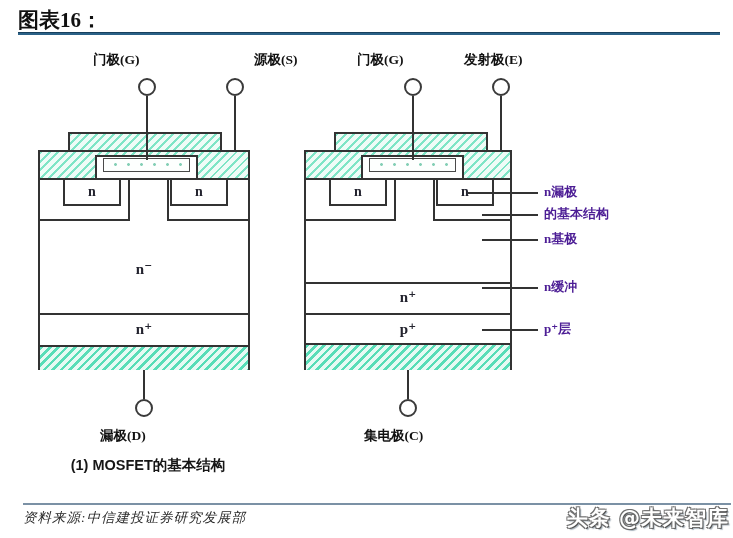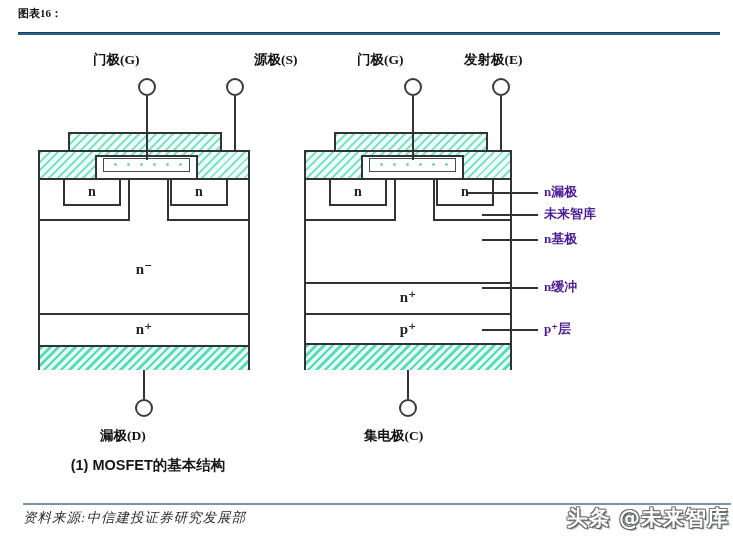--- a/index.html
+++ b/index.html
@@ -1,21 +1,21 @@
 <!DOCTYPE html>
 <html><head>
 <meta charset="utf-8">
 <style>
   html,body{margin:0;padding:0;background:#ffffff;}
   .scene{position:relative;width:733px;height:538px;background:#ffffff;overflow:hidden;
          font-family:"Liberation Serif","DejaVu Serif",serif;color:#111;}
   .abs{position:absolute;box-sizing:border-box;}
 
   
-  .fig-title{top:6px;left:18px;display:flex;gap:18px;font-weight:700;font-size:11px;color:#101010;white-space:nowrap;flex-direction:column;}
+  .fig-title{top:6px;left:18px;display:flex;gap:18px;font-weight:700;font-size:21px;color:#101010;white-space:nowrap;flex-direction:column;}
   .title-rule{left:18px;top:32px;width:702px;height:3px;background:#2a6187;border-top:1px solid #17405e;}
 
   
   .box{border:2px solid #333;background:#fff;}
   .hline{background:#333;height:2px;}
   .vline{background:#333;width:2px;}
   .hatch{background:repeating-linear-gradient(135deg,#7fe5c6 0 2px,#effcf7 2px 6px);border:2px solid #333;}
   .hatch-dense{background:repeating-linear-gradient(135deg,#57ddb7 0 2.5px,#e6faf3 2.5px 6px);}
   .terminal{width:18px;height:18px;border:2px solid #3a3a3a;border-radius:50%;background:#fff;}
   .tlabel{font-weight:700;font-size:13.5px;white-space:nowrap;}
@@ -114,21 +114,21 @@
   <div class="abs hatch-dense" style="left:306px;top:343px;width:204px;height:27px;border-top:2px solid #333;"></div>
 
   <div class="abs vline" style="left:407px;top:370px;height:29px;"></div>
   <div class="abs terminal" style="left:399px;top:399px;"></div>
   <div class="abs tlabel" style="left:364px;top:427px;text-align:center;">集电极(C)</div>
 
   <div class="abs ann-line" style="left:468px;top:192px;width:70px;"></div>
   <div class="abs ann-label" style="left:544px;top:183px;">n漏极</div>
 
   <div class="abs ann-line" style="left:482px;top:214px;width:56px;"></div>
-  <div class="abs ann-label" style="left:544px;top:205px;">未来智库</div>
+  <div class="abs ann-label" style="left:544px;top:205px;">的基本结构</div>
 
   <div class="abs ann-line" style="left:482px;top:239px;width:56px;"></div>
   <div class="abs ann-label" style="left:544px;top:230px;">n基极</div>
 
   <div class="abs ann-line" style="left:482px;top:287px;width:56px;"></div>
   <div class="abs ann-label" style="left:544px;top:278px;">n缓冲</div>
 
   <div class="abs ann-line" style="left:482px;top:329px;width:56px;"></div>
   <div class="abs ann-label" style="left:544px;top:320px;">p⁺层</div>
 

